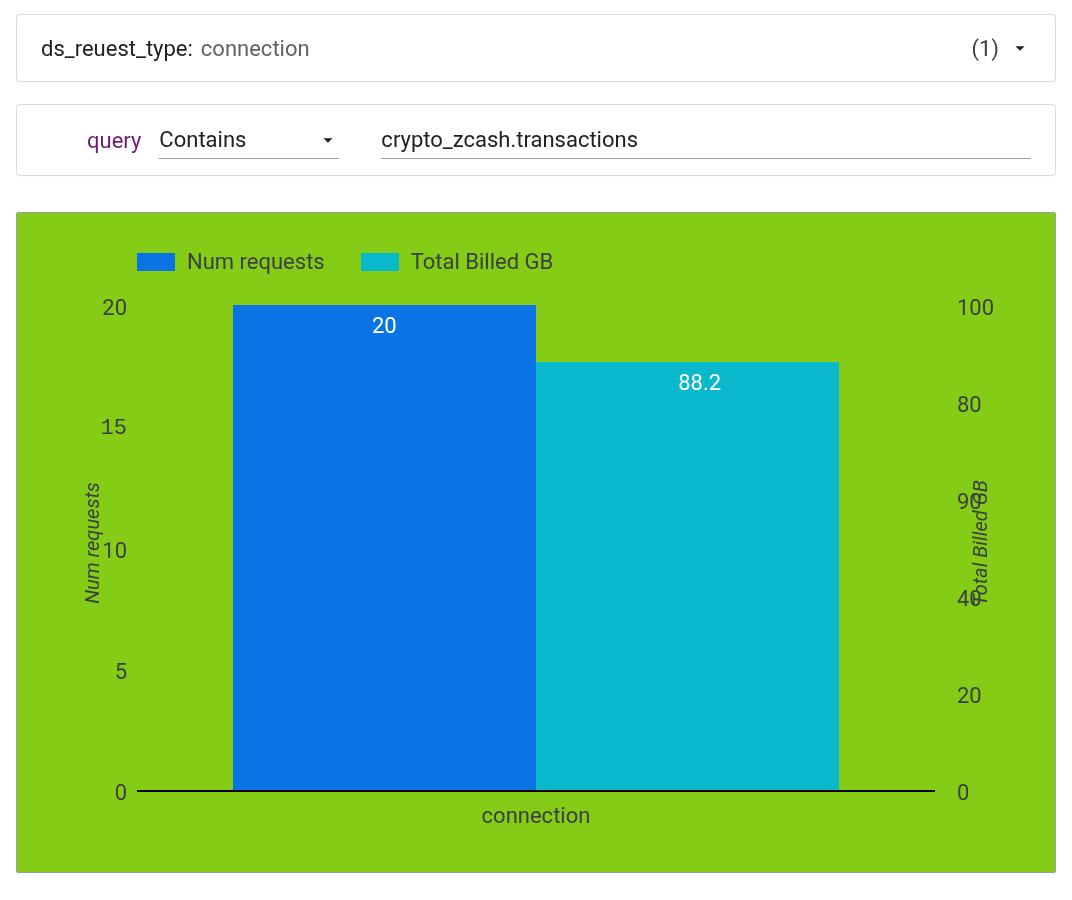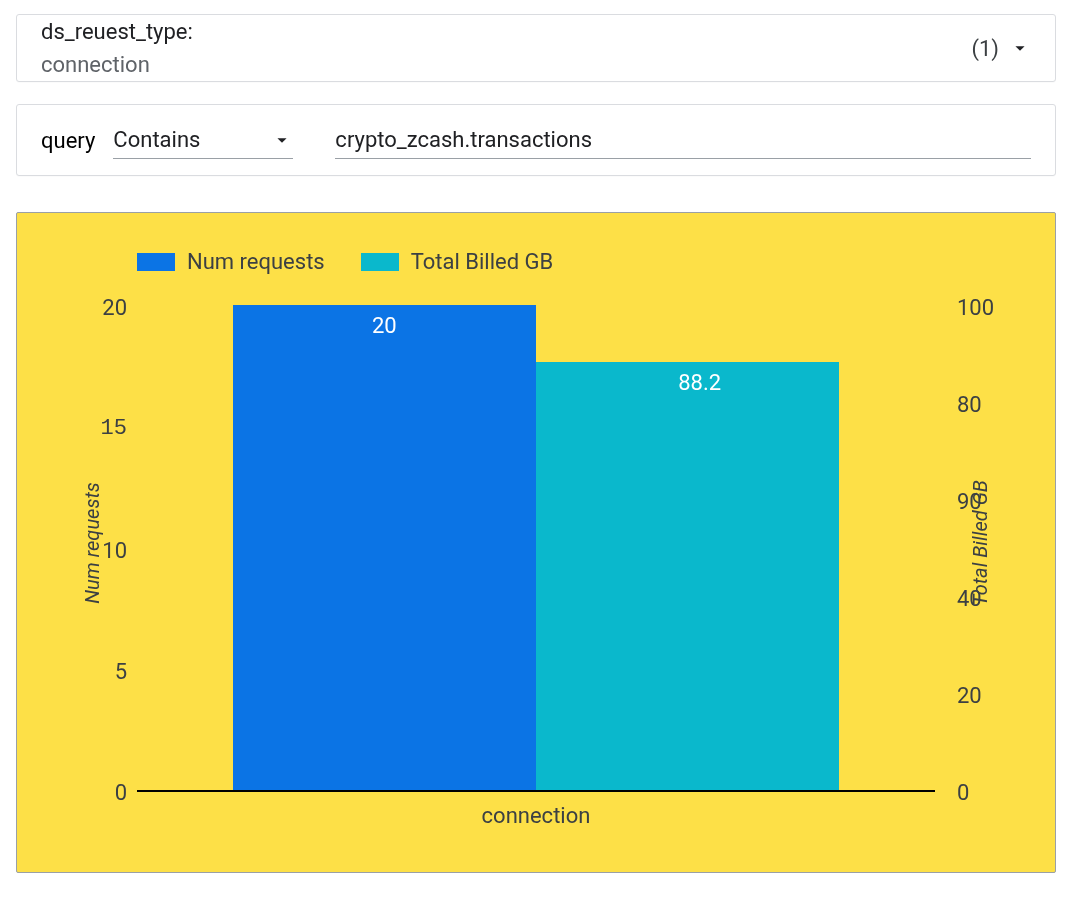--- a/index.html
+++ b/index.html
@@ -19,49 +19,49 @@
     display: flex;
     align-items: center;
     box-shadow: 0 1px 1px rgba(0,0,0,0.02);
   }
   .filter-card {
     height: 68px;
     margin-bottom: 22px;
     justify-content: space-between;
     font-size: 22px;
   }
-  .filter-left { display: flex; align-items: flex-start; gap: 8px; flex-direction: column; }
+  .filter-left { display: flex; align-items: flex-end; gap: 8px; }
   .filter-key { font-weight: 400; color: #202124; }
   .filter-val { color: #5f6368; }
   .filter-right { display: flex; align-items: center; gap: 10px; color: #3c4043; }
   .query-card {
     height: 72px;
     margin-bottom: 36px;
     gap: 18px;
     font-size: 22px;
   }
-  .qlabel { color: #000000; }
+  .qlabel { color: #701a75; margin-left: 46px; }
   .qop {
     display: flex;
     align-items: center;
     justify-content: space-between;
     width: 180px;
     border-bottom: 1px solid #9aa0a6;
     padding: 6px 0;
   }
   .qval {
     flex: 1;
     border-bottom: 1px solid #9aa0a6;
     padding: 6px 0;
     margin-left: 24px;
   }
   .chart-card {
     border: 1px solid #9aa0a6;
     border-radius: 2px;
-    background: #fde047;
+    background: #84cc16;
     padding: 30px 30px 30px 30px;
     height: 661px;
     position: relative;
   }
   .chart-inner {
     position: relative;
     width: 100%;
     height: 100%;
   }
   .legend {

